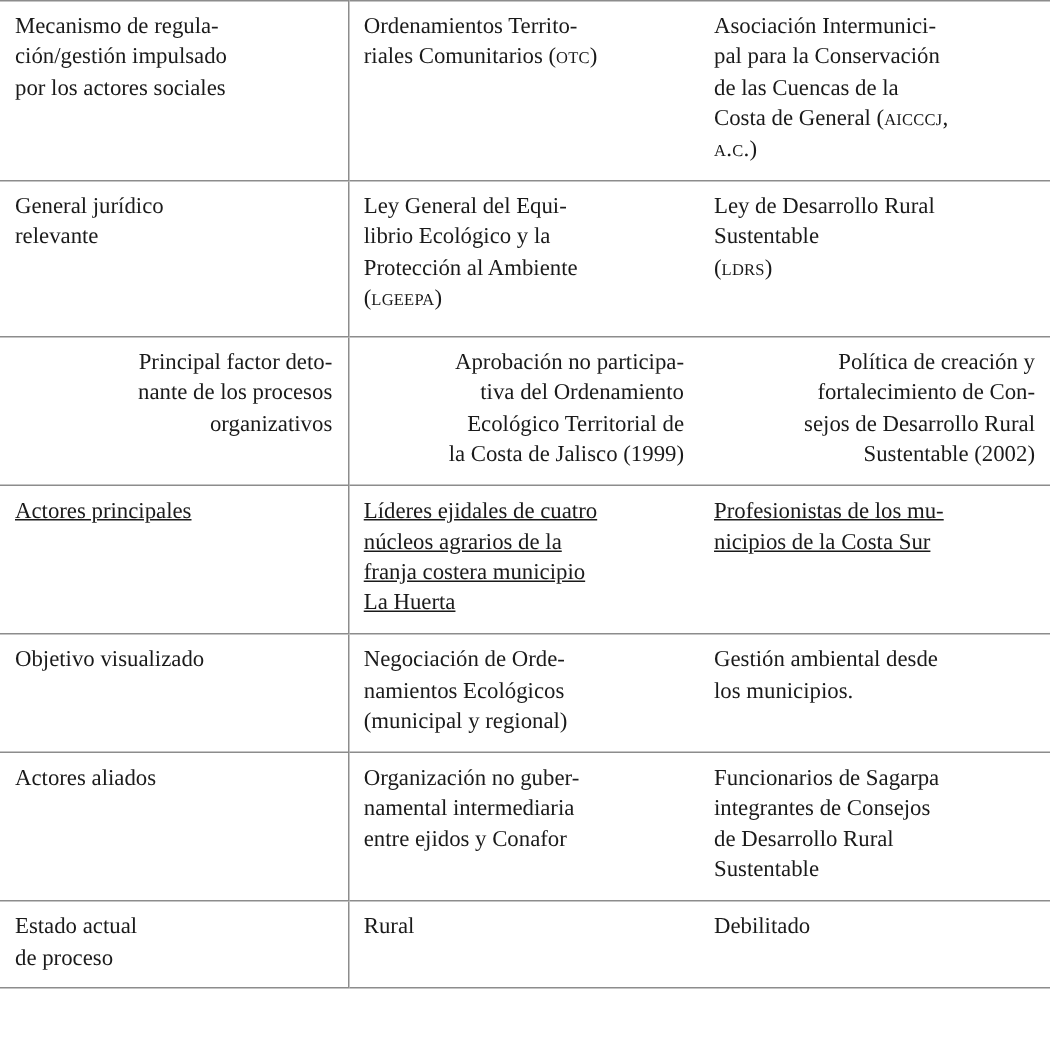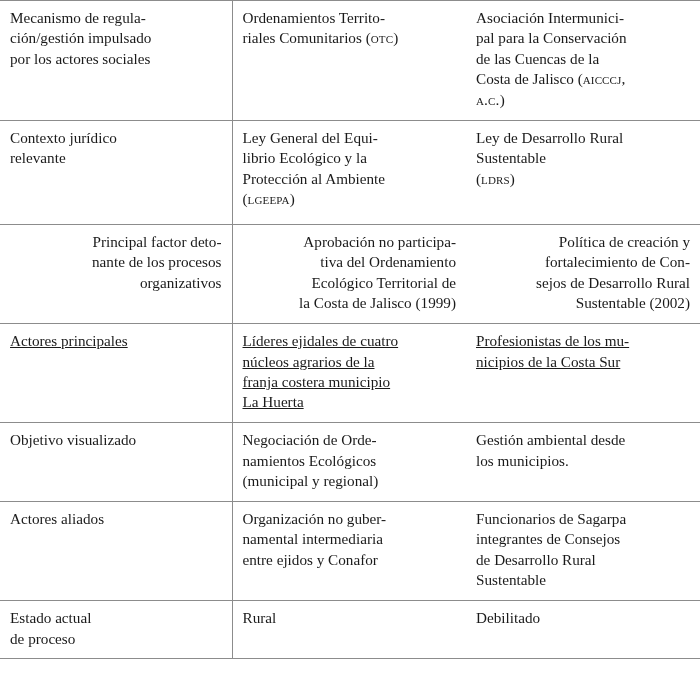--- a/index.html
+++ b/index.html
@@ -89,28 +89,28 @@
 por los actores sociales</span>
           </td>
         <td class="col-case-a">
             <span class="cell-text"><span>Ordenamientos Territo-
 riales Comunitarios (</span><span class="acronym">OTC</span><span>)</span></span>
           </td>
         <td class="col-case-b">
             <span class="cell-text"><span>Asociación Intermunici-
 pal para la Conservación
 de las Cuencas de la
-Costa de Jalisco (</span><span class="acronym">AICCCJ,
+Costa de General (</span><span class="acronym">AICCCJ,
 A.C.</span><span>)</span></span>
           </td>
       </tr>
 
       <tr data-row="1">
         <td class="col-attribute">
-            <span class="cell-text">Contexto jurídico
+            <span class="cell-text">General jurídico
 relevante</span>
           </td>
         <td class="col-case-a">
             <span class="cell-text"><span>Ley General del Equi-
 librio Ecológico y la
 Protección al Ambiente
 (</span><span class="acronym">LGEEPA</span><span>)</span></span>
           </td>
         <td class="col-case-b">
             <span class="cell-text"><span>Ley de Desarrollo Rural

